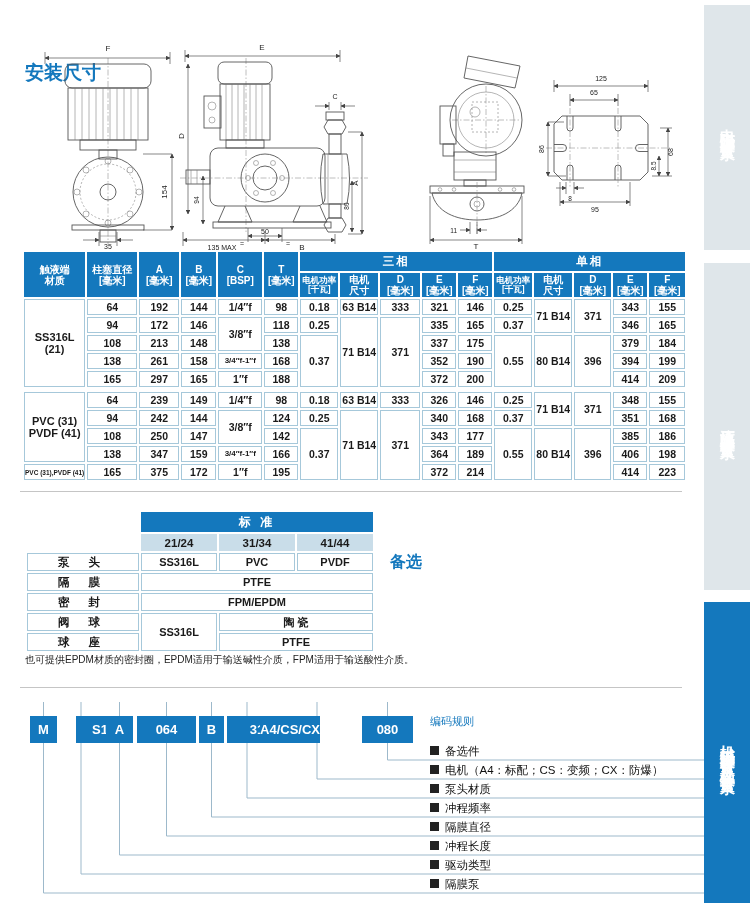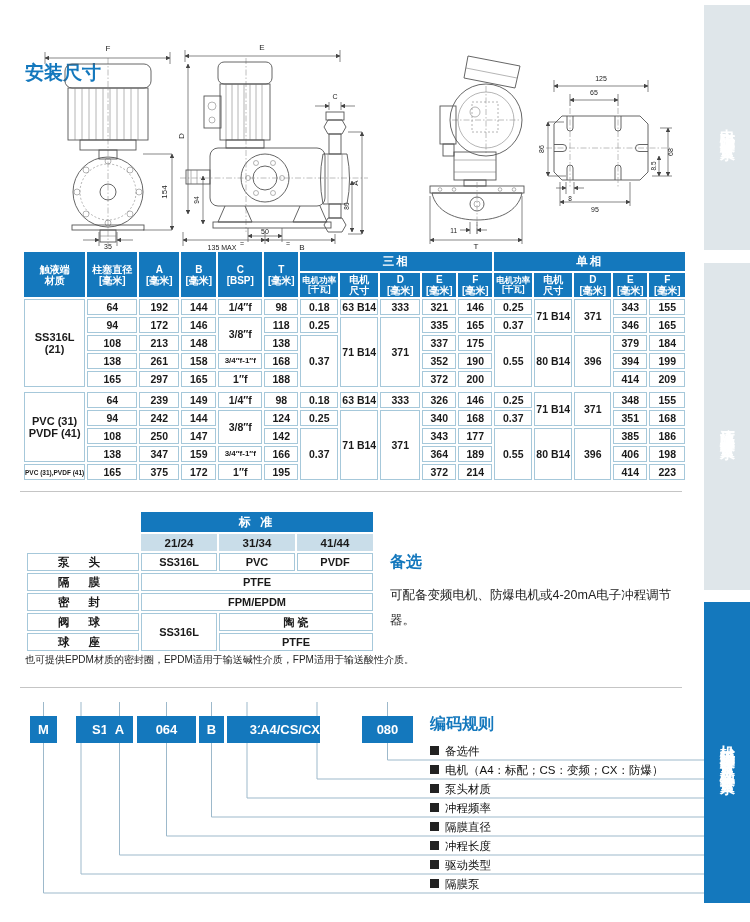--- a/index.html
+++ b/index.html
@@ -47,21 +47,21 @@
   .options{position:absolute;left:390px;top:552px;width:300px;}
   .options h3{margin:0 0 10px 0;font-size:16px;color:#1478bd;font-weight:bold;}
   .options p{margin:0;font-size:12.5px;line-height:2;color:#222;}
 
   
   #coding{position:absolute;left:0;top:700px;width:750px;height:222px;}
   #conn-svg{position:absolute;left:0;top:0;}
   #conn-svg path{stroke:#9db9cb;fill:none;stroke-width:1;}
   .code-box{position:absolute;top:16px;height:27px;line-height:27px;background:#1478bd;color:#fff;
     font-weight:bold;font-size:13px;text-align:center;}
-  .coding-title{position:absolute;left:430px;top:14px;font-size:16px;font-weight:bold;color:#1478bd;text-align:right;}
+  .coding-title{position:absolute;left:430px;top:14px;font-size:11px;font-weight:normal;color:#1478bd;text-align:right;}
   .legend-item{position:absolute;left:430px;height:16px;font-size:11.5px;color:#111;white-space:nowrap;}
   .legend-item .sq{display:inline-block;width:9px;height:9px;background:#222;margin-right:6px;}
 
   
   .side-tab{position:absolute;left:704px;width:46px;display:flex;align-items:center;justify-content:center;
     writing-mode:vertical-rl;font-size:15px;font-weight:bold;letter-spacing:3px;color:#fff;}
   .side-tab.inactive{background:#dfe6ea;}
   .side-tab.active{background:#1478bd;}
 </style>
 </head>
@@ -475,21 +475,20 @@
         <td class="lbl">球 座</td>
         <td colspan="2">PTFE</td>
       </tr>
     </tbody>
 </table>
 
 <div class="footnote">也可提供EPDM材质的密封圈，EPDM适用于输送碱性介质，FPM适用于输送酸性介质。</div>
 
 <div class="options">
   <h3>备选</h3>
-  <p>可配备变频电机、防爆电机或4-20mA电子冲程调节器。</p>
 </div>
 
 <div class="divider" style="top:687px"></div>
 
 <div id="coding">
   <svg id="conn-svg" width="750" height="222">
       <path d="M43.5,2 V16 M43.5,43 V193 H712"></path>
       <path d="M81,2 V16 M81,43 V174 H712"></path>
       <path d="M119.5,2 V16 M119.5,43 V155 H712"></path>
       <path d="M166.5,2 V16 M166.5,43 V136 H712"></path>

